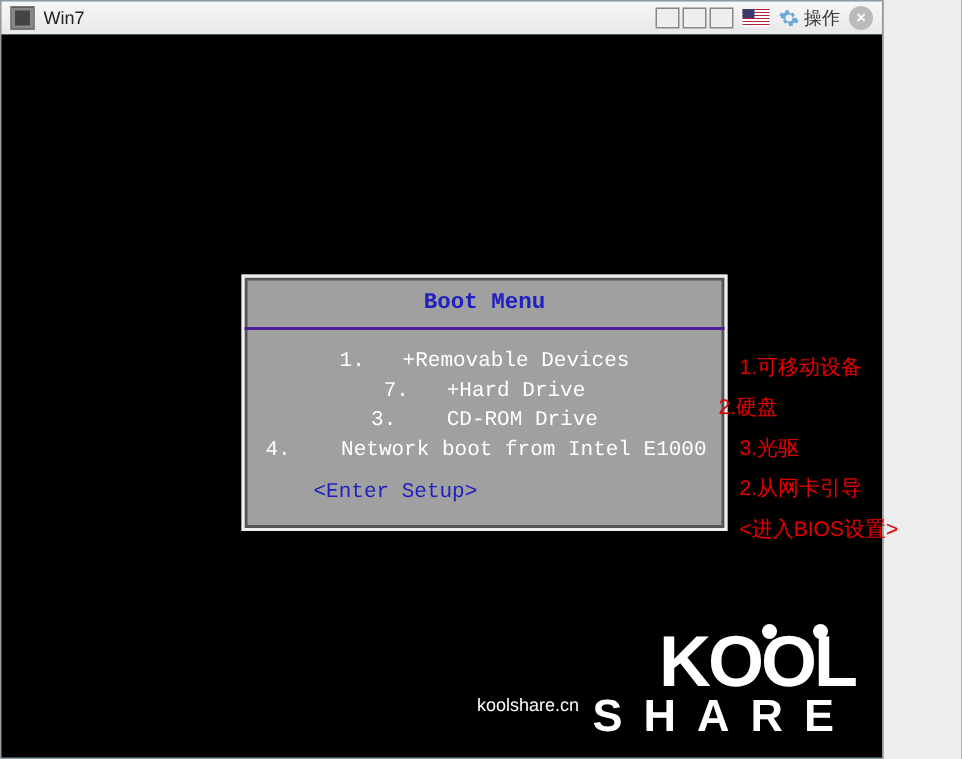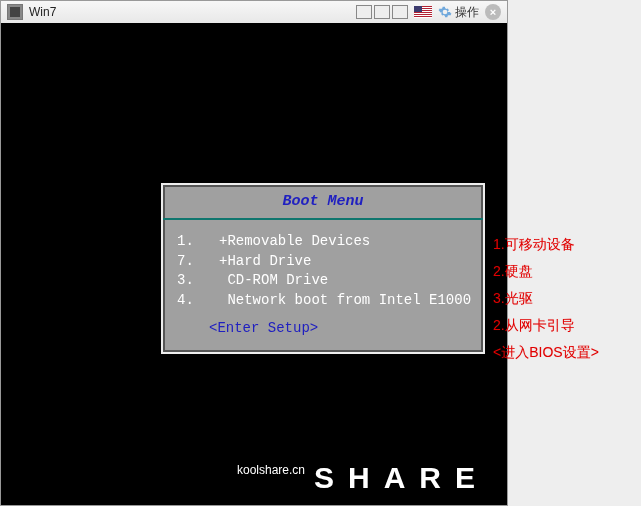--- a/index.html
+++ b/index.html
@@ -1,31 +1,31 @@
 <!DOCTYPE html>
 <html><head>
 <meta charset="utf-8">
 <style>
   html,body{margin:0;padding:0;width:641px;height:506px;background:#eee;font-family:sans-serif;overflow:hidden;}
-  .window{position:relative;width:508px;height:506px;background:#0ea5e9;border:1px solid #999;box-sizing:border-box;}
+  .window{position:relative;width:589px;height:506px;background:#0ea5e9;border:1px solid #999;box-sizing:border-box;}
   .titlebar{position:relative;height:22px;background:linear-gradient(#f7f7f7,#e8e8e8);border-bottom:1px solid #aaa;display:flex;align-items:center;padding:0 6px;font-size:12px;color:#222;}
   .titlebar .icon{width:14px;height:14px;margin-right:6px;display:inline-block;background:#444;border:1px solid #777;box-shadow:inset 0 0 0 2px #888;}
   .titlebar .spacer{flex:1;}
   .tb-btn{width:14px;height:12px;margin-left:2px;border:1px solid #888;background:#eee;position:relative;}
   .flag{width:18px;height:12px;margin:0 6px;display:inline-block;background:linear-gradient(#b22234 0 8%,#fff 8% 16%,#b22234 16% 25%,#fff 25% 33%,#b22234 33% 41%,#fff 41% 50%,#b22234 50% 58%,#fff 58% 66%,#b22234 66% 75%,#fff 75% 83%,#b22234 83% 91%,#fff 91% 100%);position:relative;}
   .flag::before{content:"";position:absolute;top:0;left:0;width:8px;height:6px;background:#3c3b6e;}
   .gear{width:14px;height:14px;margin-right:3px;display:inline-block;}
   .op-text{font-size:12px;color:#333;}
   .close-x{margin-left:6px;width:16px;height:16px;border-radius:50%;background:#bbb;display:flex;align-items:center;justify-content:center;color:#fff;font-size:11px;font-weight:bold;}
   .vm-screen{position:absolute;top:22px;left:0;right:0;bottom:0;background:#000;}
   .bios-box{position:absolute;top:160px;left:160px;width:320px;background:#a0a0a0;border:2px solid #eee;box-shadow:inset 0 0 0 2px #555;font-family:"Courier New",monospace;color:#fff;font-size:14px;}
-  .bios-title{padding:8px 4px;border-bottom:2px solid #0f766e;font-style:italic;}
+  .bios-title{padding:8px 4px;border-bottom:2px solid #4c1d95;}
   .bios-title-inner{text-align:center;color:#2020c0;font-family:"Courier New",monospace;font-size:15px;font-weight:bold;}
   .bios-body{padding:12px 14px 16px 14px;}
-  .bios-item{color:#fff;white-space:pre;line-height:1.4;}
+  .bios-item{color:#fff;white-space:pre;line-height:1.4;text-align:center;}
   .bios-setup{color:#2020c0;margin-top:10px;padding-left:32px;font-weight:normal;}
   .annot{position:absolute;color:#e00000;font-family:Liberation Sans, sans-serif;font-size:14px;white-space:nowrap;text-shadow:0 0 1px rgba(255,0,0,.2);}
   .watermark{position:absolute;right:18px;bottom:10px;color:#fff;text-align:right;}
   .wm-kool{font-family:Arial,Helvetica,sans-serif;font-weight:900;font-size:48px;line-height:.9;letter-spacing:-2px;position:relative;}
   .wm-kool .dot{position:absolute;width:10px;height:10px;border-radius:50%;background:#fff;}
   .wm-share{font-family:Arial,Helvetica,sans-serif;font-weight:700;font-size:30px;letter-spacing:14px;margin-top:-2px;}
   .wm-url{position:absolute;right:202px;bottom:28px;color:#fff;font-size:12px;font-family:Liberation Sans, sans-serif;}
 </style>
 </head>
 <body>
@@ -60,24 +60,29 @@
             <div class="bios-item">7.   +Hard Drive</div>
             <div class="bios-item">3.    CD-ROM Drive</div>
             <div class="bios-item">4.    Network boot from Intel E1000</div>
           </div>
         <div class="bios-setup">&lt;Enter Setup&gt;</div>
       </div>
     </div>
 
     <div id="annots">
         <div class="annot" style="left: 492px; top: 213px;">1.可移动设备</div>
-        <div class="annot" style="left: 492px; top: 240px;">2.硬盘</div>
+        <div class="annot" style="left: 478px; top: 240px;">2.硬盘</div>
         <div class="annot" style="left: 492px; top: 267px;">3.光驱</div>
         <div class="annot" style="left: 492px; top: 294px;">2.从网卡引导</div>
         <div class="annot" style="left: 492px; top: 321px;">&lt;进入BIOS设置&gt;</div>
       </div>
 
     <div class="wm-url">koolshare.cn</div>
     <div class="watermark">
+      <div class="wm-kool">
+        <span>KOOL</span>
+        <span class="dot" style="top:-4px;right:52px"></span>
+        <span class="dot" style="top:-4px;right:18px"></span>
+      </div>
       <div class="wm-share">SHARE</div>
     </div>
   </div>
 </div>
 
 </body></html>

